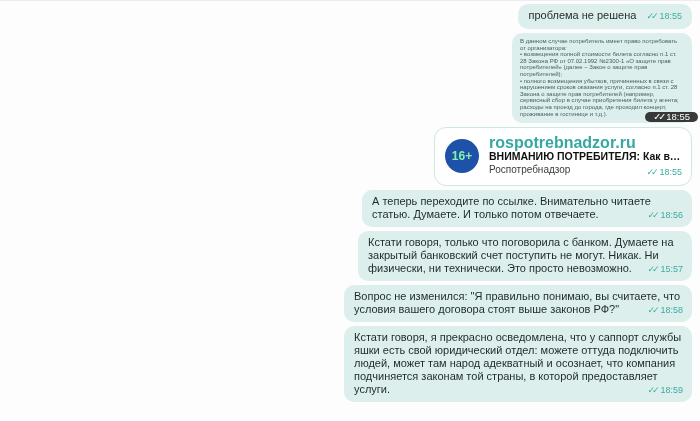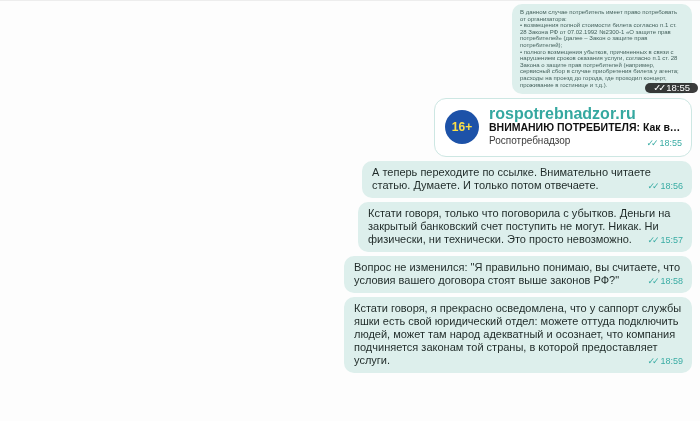--- a/index.html
+++ b/index.html
@@ -67,37 +67,40 @@
     border-radius: 12px;
     padding: 8px 10px 9px 10px;
     display: flex; align-items: center; gap: 10px;
     margin-bottom: 4px;
   }
   .age-badge {
     flex: 0 0 34px;
     width: 34px; height: 34px;
     background: #1d52a8;
     border-radius: 50%;
-    color: #fde047;
+    color: #86efac;
     font-weight: bold;
     font-size: 12px;
     display: flex; align-items: center; justify-content: center;
   }
   .card-col { flex: 1; min-width: 0; }
   .card-domain { color: #35a8a0; font-weight: bold; font-size: 16px; line-height: 13px; }
   .card-title { color: #111; font-weight: bold; font-size: 10.5px; line-height: 14px;
     white-space: nowrap; overflow: hidden; text-overflow: ellipsis; }
   .card-site { color: #3c3c3c; font-size: 10px; line-height: 13px; }
   .card .meta-abs { bottom: 8px; }
 </style>
 </head>
 <body>
 
 <div class="chat">
 
+  <div class="bubble">
+    <span>проблема не решена</span><span class="meta meta-inline"><span class="checks">✓✓</span><span>18:55</span></span>
+  </div>
 
   <div class="bubble quote">
     <span class="pre">В данном случае потребитель имеет право потребовать от организатора:
 • возмещения полной стоимости билета согласно п.1 ст. 28 Закона РФ от 07.02.1992 №2300-1 «О защите прав потребителей» (далее – Закон о защите прав потребителей);
 • полного возмещения убытков, причиненных в связи с нарушением сроков оказания услуги, согласно п.1 ст. 28 Закона о защите прав потребителей (например, сервисный сбор в случае приобретения билета у агента; расходы на проезд до города, где проходил концерт, проживание в гостинице и т.д.).</span>
     <span class="time-badge"><span class="checks">✓✓</span><span>18:55</span></span>
   </div>
 
   <div class="card">
     <div class="age-badge">16+</div>
@@ -108,21 +111,21 @@
     </div>
     <span class="meta meta-abs"><span class="checks">✓✓</span><span>18:55</span></span>
   </div>
 
   <div class="bubble" style="width:330px">
     <span>А теперь переходите по ссылке. Внимательно читаете статью. Думаете. И только потом отвечаете.</span>
     <span class="meta meta-abs"><span class="checks">✓✓</span><span>18:56</span></span>
   </div>
 
   <div class="bubble" style="width:334px">
-    <span>Кстати говоря, только что поговорила с убытков. Деньги на закрытый банковский счет поступить не могут. Никак. Ни физически, ни технически. Это просто невозможно.</span>
+    <span>Кстати говоря, только что поговорила с банком. Думаете на закрытый банковский счет поступить не могут. Никак. Ни физически, ни технически. Это просто невозможно.</span>
     <span class="meta meta-abs"><span class="checks">✓✓</span><span>15:57</span></span>
   </div>
 
   <div class="bubble" style="width:348px">
     <span>Вопрос не изменился: "Я правильно понимаю, вы считаете, что условия вашего договора стоят выше законов РФ?"</span>
     <span class="meta meta-abs"><span class="checks">✓✓</span><span>18:58</span></span>
   </div>
 
 
   <div class="bubble" style="width:348px">

